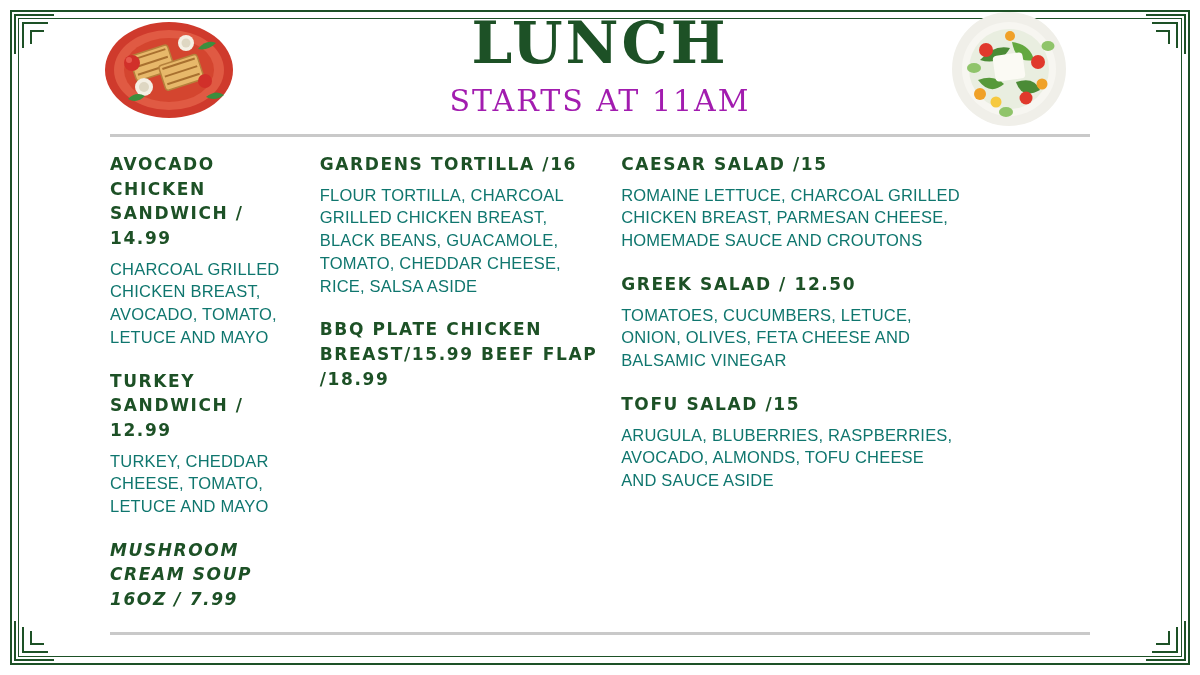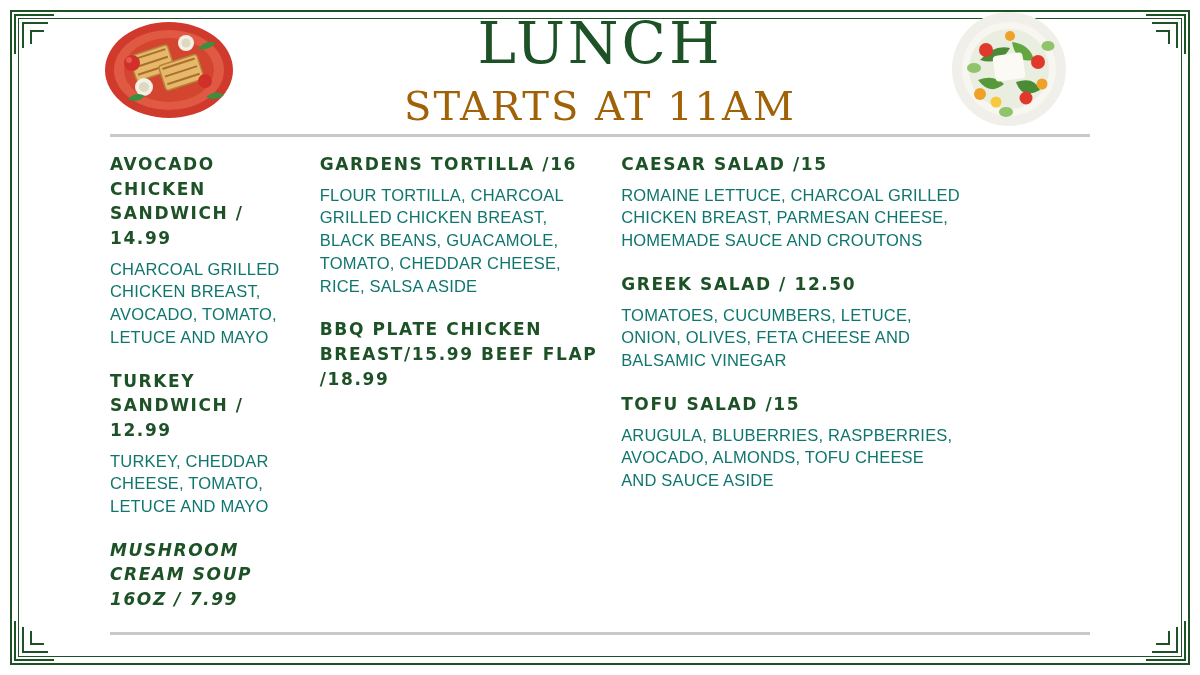--- a/index.html
+++ b/index.html
@@ -58,36 +58,36 @@
     left: 0; top: 0;
     width: 1200px;
     height: 140px;
   }
   .title {
     position: absolute;
     left: 0; top: 14px;
     width: 1200px;
     text-align: center;
     font-family: "DejaVu Serif", serif;
-    font-weight: normal;
+    font-weight: bold;
     font-size: 58px;
     letter-spacing: 3px;
     color: #1d5126;
     line-height: 1;
     text-transform: uppercase;
   }
   .subtitle {
     position: absolute;
     left: 0; top: 86px;
     width: 1200px;
     text-align: center;
     font-family: "DejaVu Serif", serif;
-    font-size: 40px;
+    font-size: 30px;
     letter-spacing: 2px;
-    color: #a16207;
+    color: #a21caf;
     line-height: 1;
     text-transform: uppercase;
   }
 
   
   .food-left {
     position: absolute;
     left: 102px; top: 13px;
     width: 135px; height: 110px;
   }

